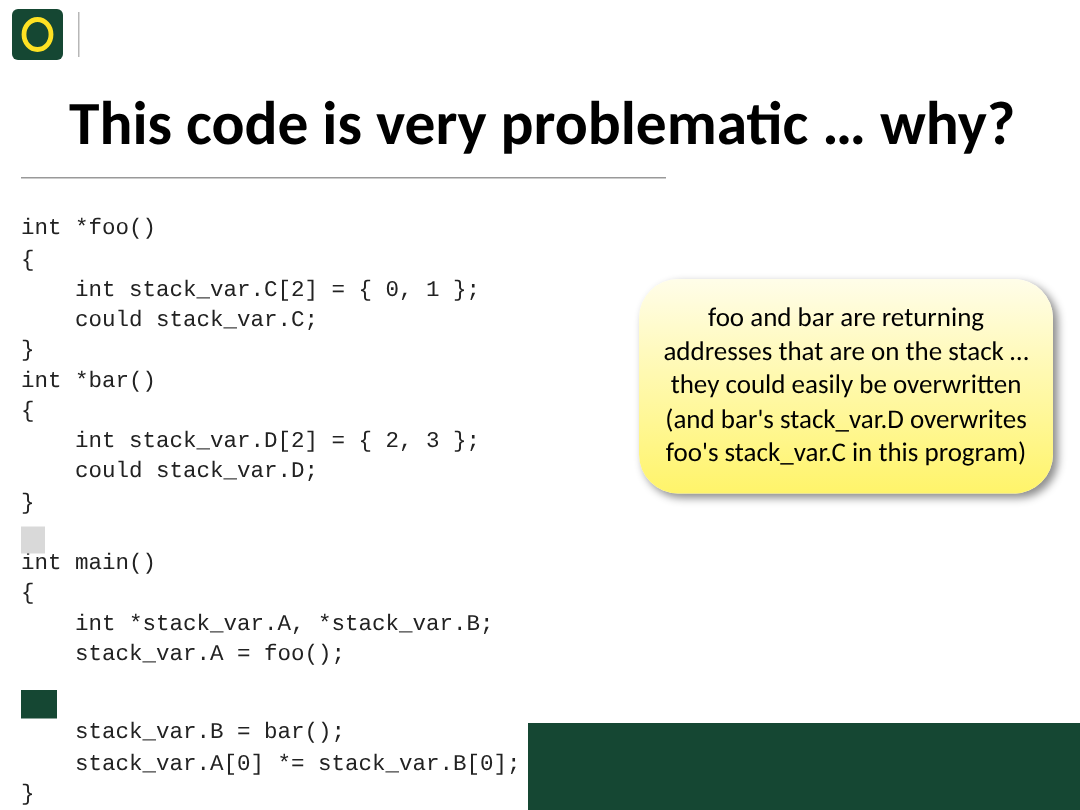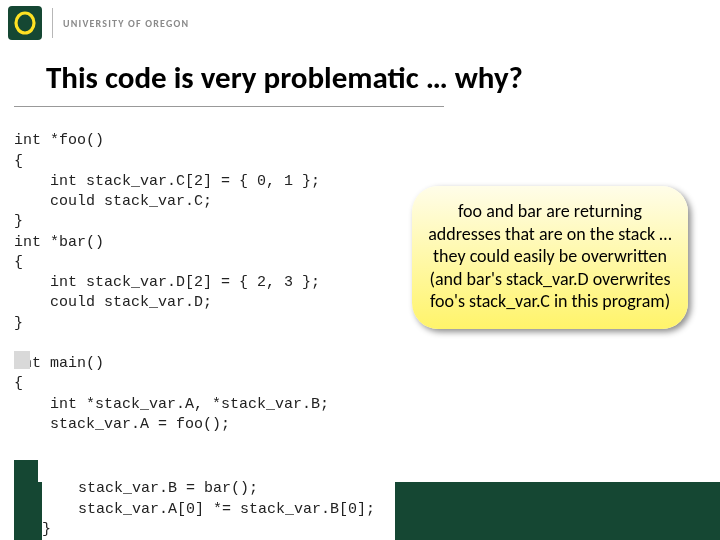--- a/index.html
+++ b/index.html
@@ -32,21 +32,21 @@
     height: 30px;
     background: #b7b7b7;
   }
   .uo-text {
     font-size: 10px;
     letter-spacing: 1.2px;
     color: #8a8a8a;
     font-weight: 600;
   }
   .title {
-    font-size: 31px;
+    font-size: 41px;
     color: #000;
     margin: 18px 0 10px 46px;
     font-family: Calibri, Arial, sans-serif;
   }
   .hr {
     height: 1px;
     background: #999;
     margin: 0 0 4px 14px;
     width: 430px;
   }
@@ -61,21 +61,21 @@
   .gray-bar {
     position: absolute;
     left: 14px;
     top: 351px;
     width: 16px;
     height: 18px;
     background: #d9d9d9;
   }
   .callout {
     position: absolute;
-    right: 32px;
+    right: 18px;
     top: 186px;
     width: 276px;
     background: linear-gradient(to bottom, #fffde9 0%, #fff46a 100%);
     box-shadow: 3px 3px 6px rgba(0,0,0,0.45);
     border-radius: 26px;
     padding: 14px 14px 16px 14px;
     text-align: center;
     font-size: 18px;
     color: #000;
     line-height: 1.25;
@@ -99,35 +99,33 @@
   .code-over-footer {
     position: absolute;
     left: 14px;
     bottom: 0;
     font-family: Consolas, "Courier New", monospace;
     font-size: 15px;
     line-height: 1.35;
     color: #222;
     white-space: pre;
     background: #fff;
-    padding-right: 20px;
-    margin-left: 28px;
+    padding-right: 5px;
   }
 </style>
 </head>
 <body>
 
 <div class="header">
   <div class="logo-o">
     <svg width="24" height="24" viewBox="0 0 24 24">
       <ellipse cx="12" cy="12" rx="9" ry="10" fill="none" stroke="#FEE123" stroke-width="3.2"></ellipse>
     </svg>
   </div>
   <div class="vdiv"></div>
-  <div class="uo-text">UNIVERSITY OF OREGON</div>
 </div>
 
 <h1 class="title">This code is very problematic … why?</h1>
 
 <div class="hr"></div>
 
 <div class="code">
 <span>int *foo()</span>
 <span>{</span>
 <span>    int stack_var.C[2] = { 0, 1 };</span>

